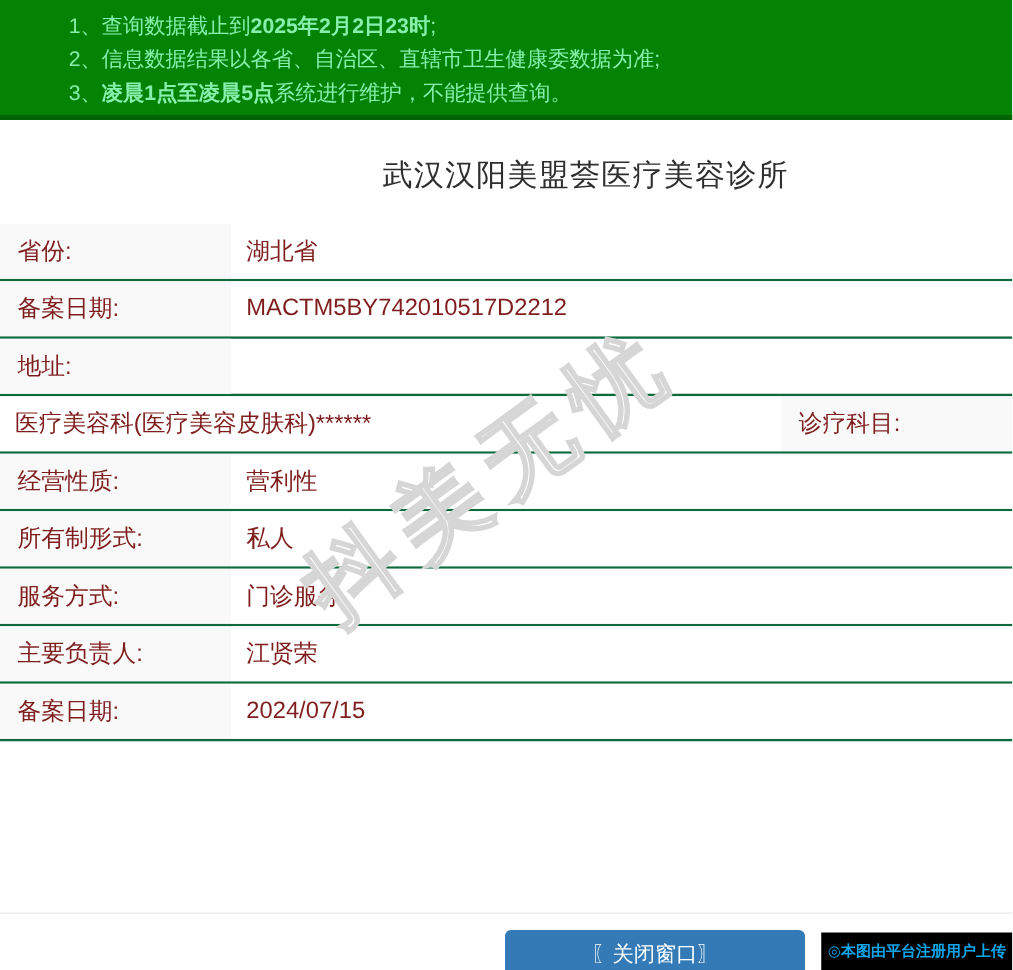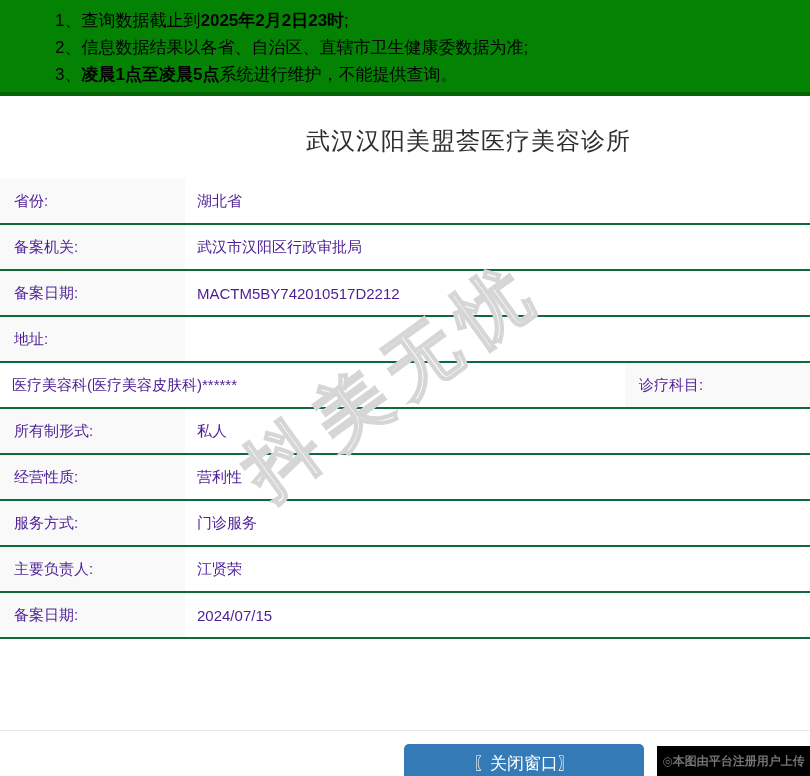--- a/index.html
+++ b/index.html
@@ -17,21 +17,21 @@
   .notice-bar {
     position: absolute;
     top: 0; left: 0; right: 0;
     height: 85px;
     background: #048204;
     border-bottom: 4px solid #046304;
     padding: 7px 0 0 55px;
     box-sizing: content-box;
   }
   .notice-line {
-    color: #000000;
+    color: #86efac;
     font-size: 17px;
     line-height: 27px;
     white-space: nowrap;
   }
   .notice-line b { font-weight: bold; }
 
   
   .page-title {
     position: absolute;
     top: 120px;
@@ -53,22 +53,22 @@
     z-index: 1;
   }
   .row {
     display: flex;
     height: 44px;
     border-bottom: 2px solid #0c6a3c;
   }
   .cell {
     display: flex;
     align-items: center;
-    font-size: 15px;
-    color: #4c1d95;
+    font-size: 19px;
+    color: #7f1d1d;
     white-space: nowrap;
   }
   .cell.label {
     width: 171px;
     padding-left: 14px;
     background: #f9f9f9;
   }
   .cell.value {
     flex: 1;
     padding-left: 12px;
@@ -117,21 +117,21 @@
     cursor: pointer;
     z-index: 10;
   }
   .upload-badge {
     position: absolute;
     left: 657px;
     top: 746px;
     width: 153px;
     height: 30px;
     background: #000000;
-    color: #737373;
+    color: #0ea5e9;
     font-size: 12px;
     font-weight: bold;
     display: flex;
     align-items: center;
     justify-content: center;
     white-space: nowrap;
     z-index: 10;
   }
 </style>
 </head>
@@ -148,43 +148,39 @@
   </div>
 
   <div class="page-title">武汉汉阳美盟荟医疗美容诊所</div>
 
   <div class="info-table">
       <div class="row">
         <div class="cell label">省份:</div>
         <div class="cell value">湖北省</div>
       </div>
       <div class="row">
-        <div class="cell label">备案机关:</div>
-        <div class="cell value">武汉市汉阳区行政审批局</div>
-      </div>
-      <div class="row">
         <div class="cell label">备案日期:</div>
         <div class="cell value">MACTM5BY742010517D2212</div>
       </div>
       <div class="row">
         <div class="cell label">地址:</div>
       </div>
       <div class="row">
         <div class="cell value">医疗美容科(医疗美容皮肤科)******</div>
         <div class="cell label">诊疗科目:</div>
       </div>
       <div class="row">
+        <div class="cell label">经营性质:</div>
+        <div class="cell value">营利性</div>
+      </div>
+      <div class="row">
         <div class="cell label">所有制形式:</div>
         <div class="cell value">私人</div>
       </div>
       <div class="row">
-        <div class="cell label">经营性质:</div>
-        <div class="cell value">营利性</div>
-      </div>
-      <div class="row">
         <div class="cell label">服务方式:</div>
         <div class="cell value">门诊服务</div>
       </div>
       <div class="row">
         <div class="cell label">主要负责人:</div>
         <div class="cell value">江贤荣</div>
       </div>
       <div class="row">
         <div class="cell label">备案日期:</div>
         <div class="cell value">2024/07/15</div>

